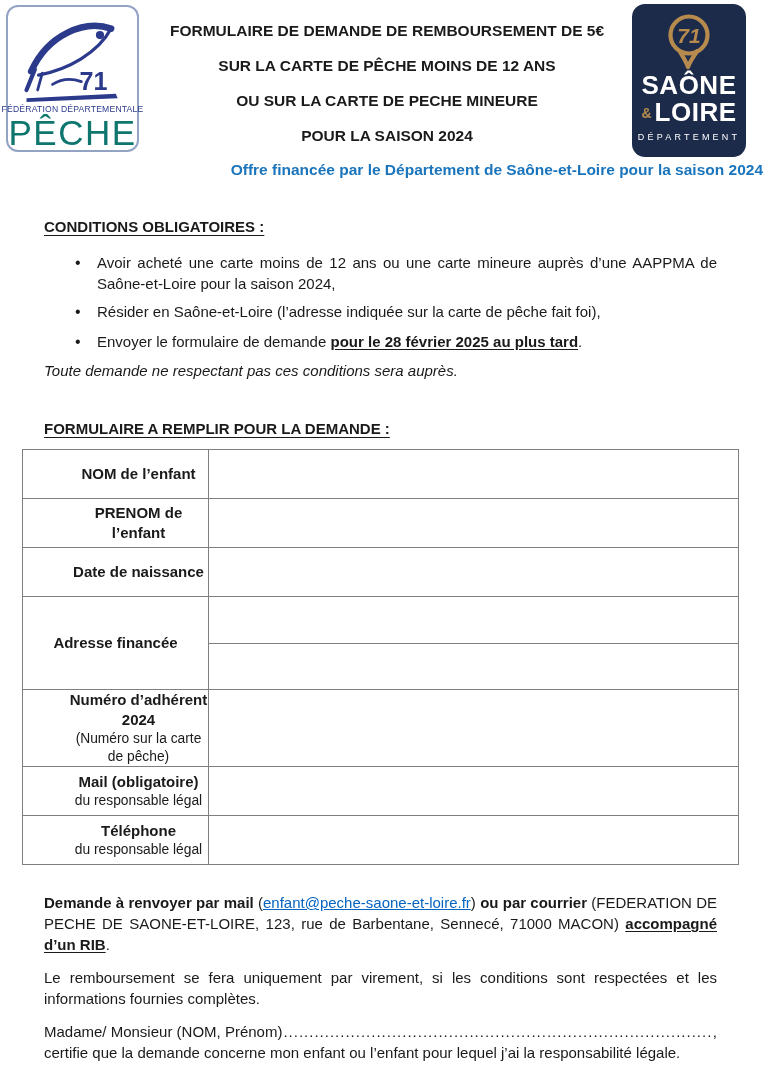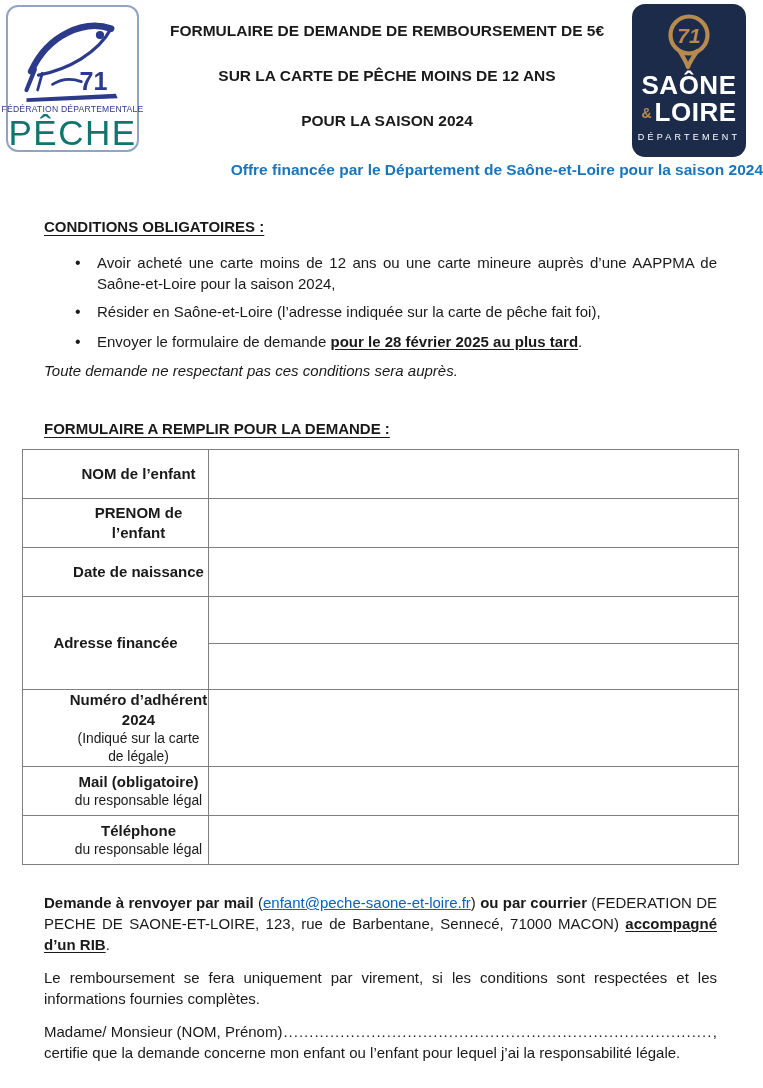--- a/index.html
+++ b/index.html
@@ -14,21 +14,21 @@
     border:2px solid #93a3c4;border-radius:12px;box-sizing:border-box;
     display:flex;flex-direction:column;align-items:center;padding-top:3px;
   }
   .fish-svg{width:110px;height:94px;display:block;}
   .org-line{font-size:8.6px;color:#2c3a8c;letter-spacing:.2px;white-space:nowrap;margin-top:1px;}
   .org-name{font-size:35px;color:#0f766e;letter-spacing:1.5px;line-height:1;margin-top:1px;}
 
   
   .header-title{
     position:absolute;left:148px;top:20px;width:478px;
-    display:flex;flex-direction:column;gap:24px;text-align:center;
+    display:flex;flex-direction:column;gap:14px;text-align:center;
   }
   .header-title .t-line{font-size:15.5px;font-weight:bold;line-height:21px;}
 
   
   .logo-right{
     position:absolute;left:632px;top:4px;width:114px;height:153px;
     background:#1c2b4a;border-radius:13px;box-sizing:border-box;
     display:flex;flex-direction:column;align-items:center;padding-top:8px;
   }
   .emblem-svg{width:56px;height:58px;display:block;}
@@ -93,20 +93,21 @@
       <text x="62" y="86" font-size="27" font-weight="600" fill="#2c3a8c" text-anchor="start">71</text>
       <path d="M5,95 L101,90 L103,95 L5,99 Z" fill="#2c3a8c"></path>
     </svg>
     <div class="org-line">FÉDÉRATION DÉPARTEMENTALE</div>
     <div class="org-name">PÊCHE</div>
   </div>
 
   <div class="header-title">
     <div class="t-line">FORMULAIRE DE DEMANDE DE REMBOURSEMENT DE 5€</div>
     <div class="t-line">SUR LA CARTE DE PÊCHE MOINS DE 12 ANS</div>
+    <div class="t-line">OU SUR LA CARTE DE PECHE MINEURE</div>
     <div class="t-line">POUR LA SAISON 2024</div>
   </div>
 
   <div class="logo-right">
     <svg class="emblem-svg" viewBox="0 0 56 58" aria-hidden="true">
       <circle cx="28" cy="23" r="18.5" fill="none" stroke="#b78b4e" stroke-width="4.2"></circle>
       <path d="M18,38 C22,45 25,49 27,55 C29,49 32,45 37,38" fill="none" stroke="#b78b4e" stroke-width="4.2" stroke-linejoin="round"></path>
       <text x="28" y="31" font-size="21" font-weight="bold" font-style="italic" fill="#b78b4e" text-anchor="middle">71</text>
     </svg>
     <div class="sl-line1">SAÔNE</div>
@@ -154,21 +155,21 @@
         <tr class="r92">
           <td class="lbl">Adresse financée</td>
           <td>
             <div class="split-top"></div>
             <div class="split-bottom"></div>
           </td>
         </tr>
         <tr class="r48">
           <td class="lbl">
             <div>Numéro d’adhérent 2024</div>
-            <div class="lbl-sub">(Indiqué sur la carte de légale)</div>
+            <div class="lbl-sub">(Numéro sur la carte de pêche)</div>
           </td>
           <td></td>
         </tr>
         <tr class="r48">
           <td class="lbl">
             <div>Mail (obligatoire)</div>
             <div class="lbl-sub">du responsable légal</div>
           </td>
           <td></td>
         </tr>

